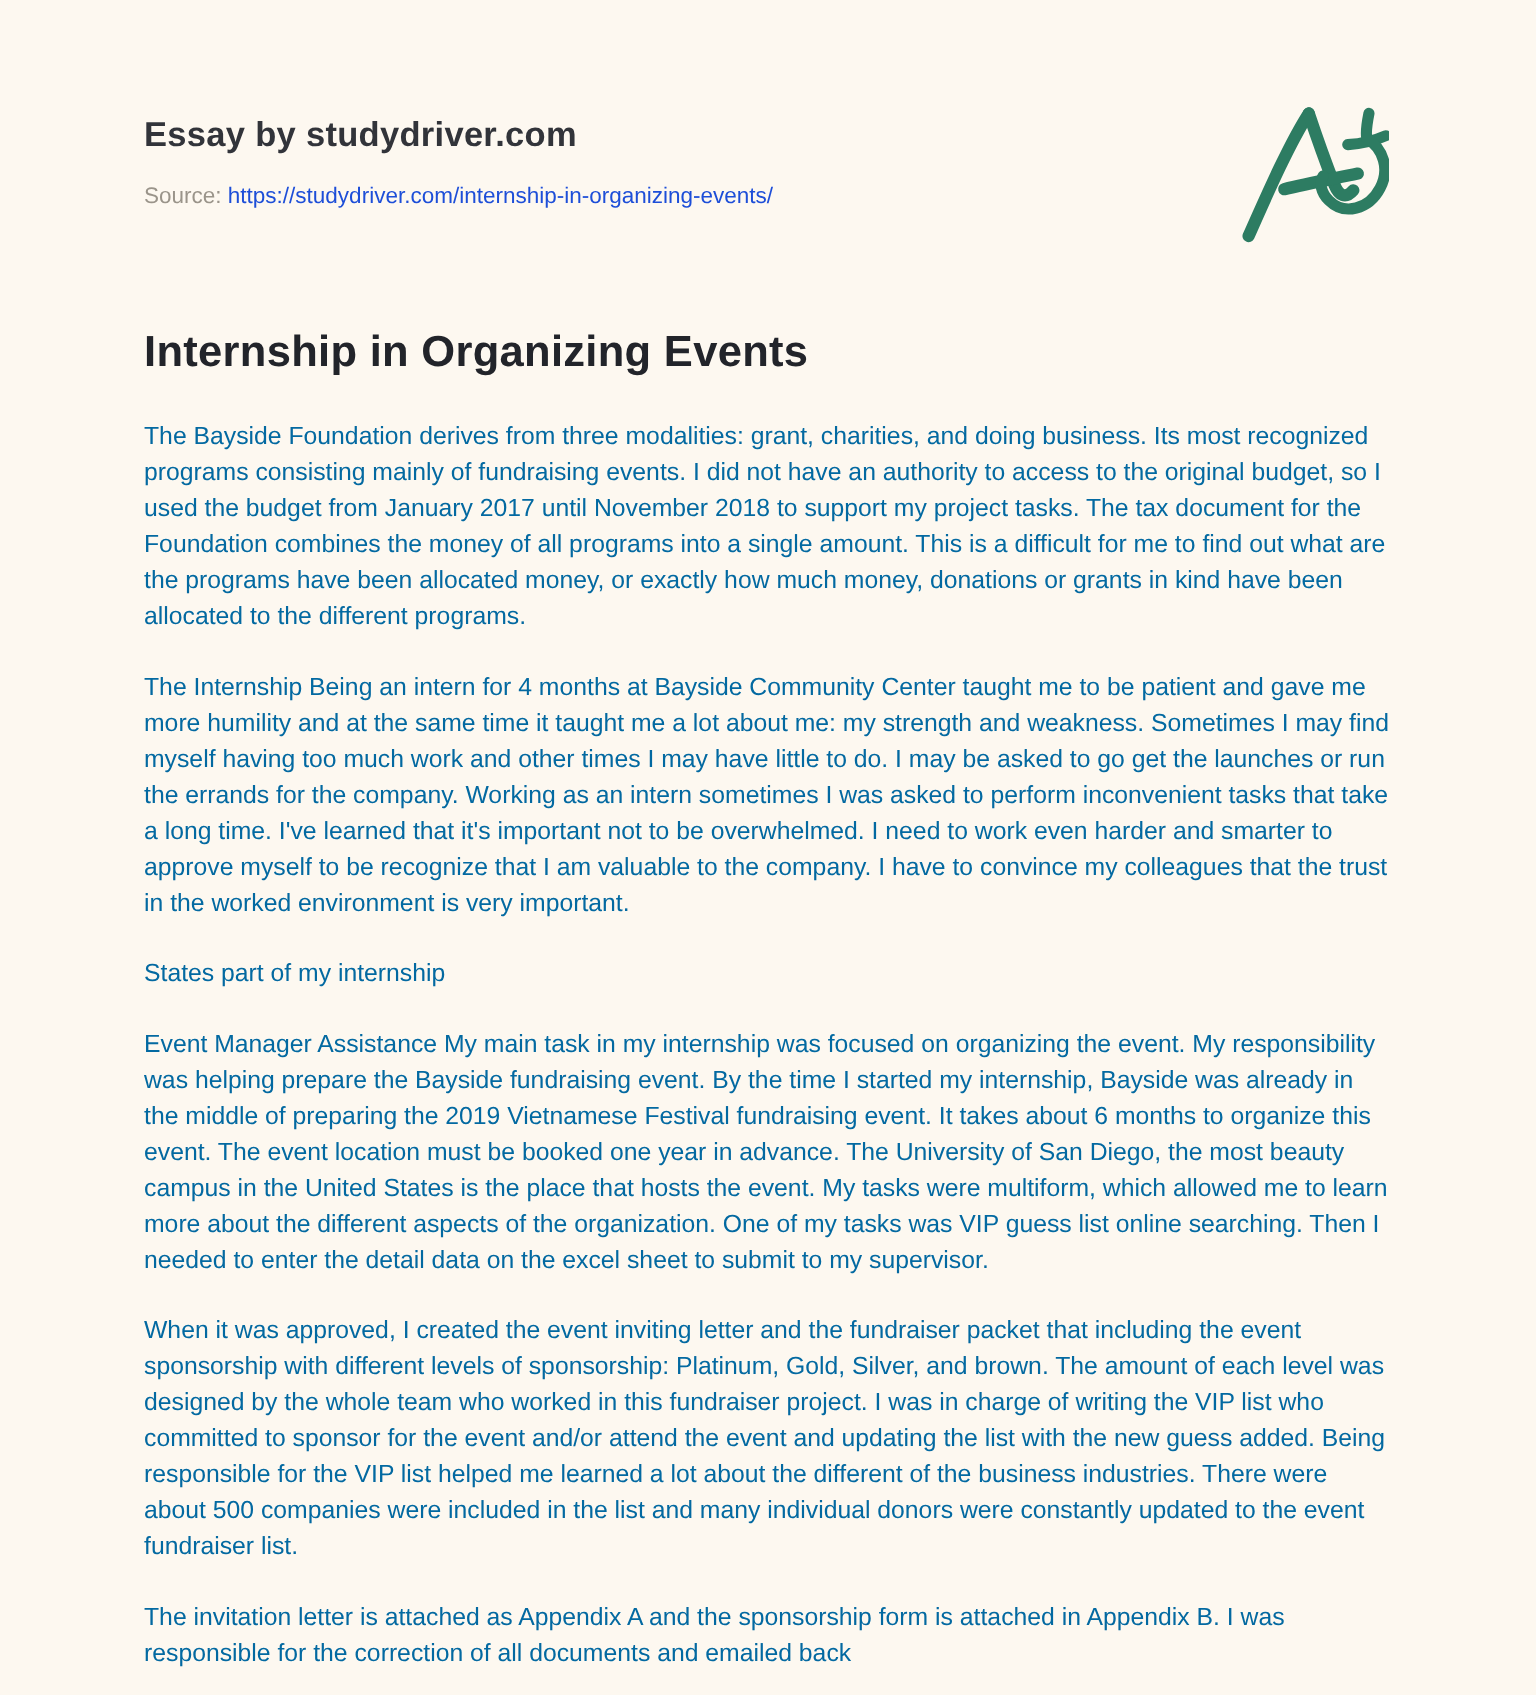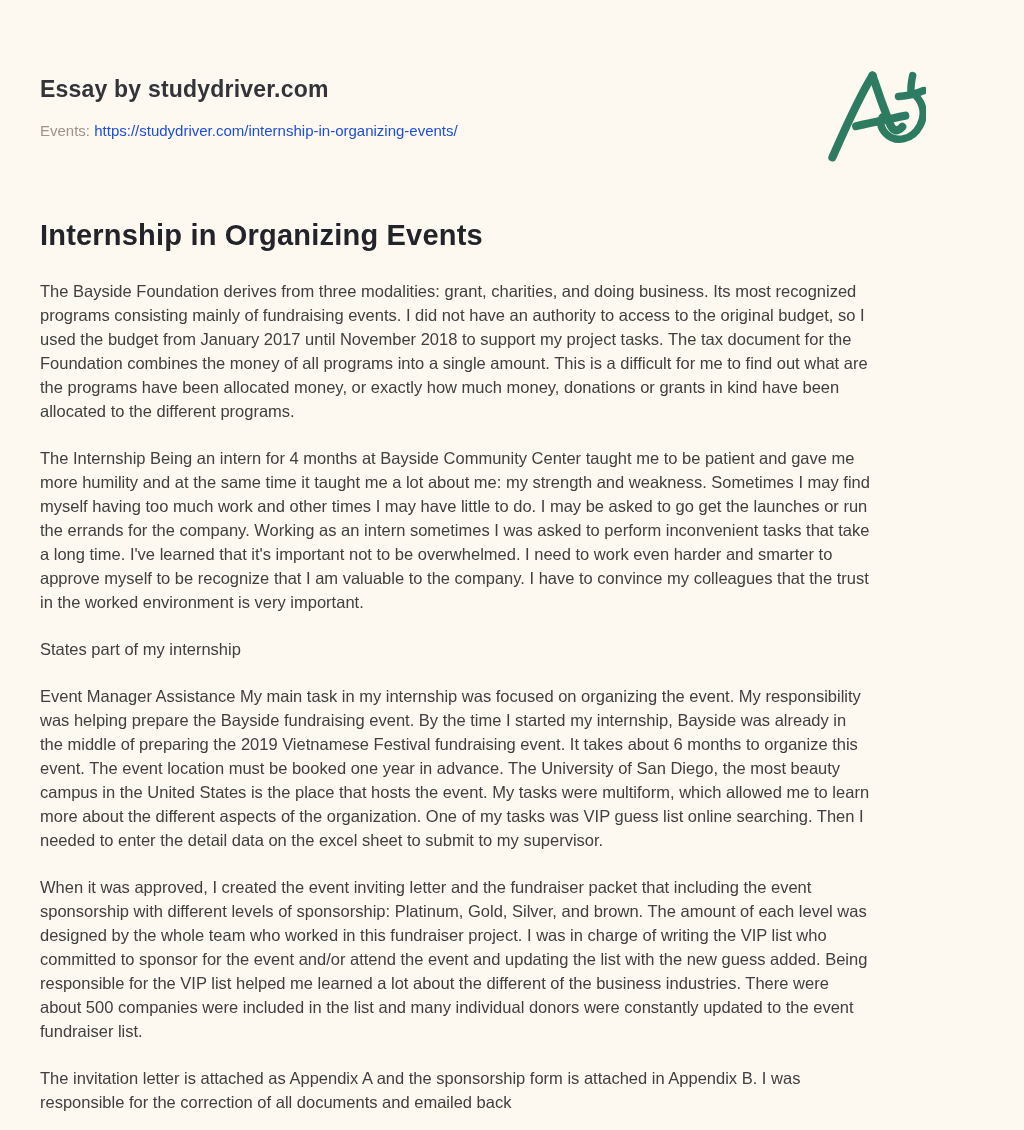--- a/index.html
+++ b/index.html
@@ -7,21 +7,21 @@
     width: 1024px;
     height: 1130px;
     background: #fdf8f0;
     font-family: "Liberation Sans", "DejaVu Sans", sans-serif;
     overflow: hidden;
   }
   .page {
     position: relative;
     width: 1024px;
     height: 1130px;
-    padding: 76px 98px 0 40px;
+    padding: 76px 98px 0 96px;
   }
   .site-title {
     font-size: 23px;
     font-weight: 700;
     color: #32343a;
     letter-spacing: 0.2px;
   }
   .source-line {
     margin-top: 19px;
     font-size: 15px;
@@ -46,33 +46,33 @@
     color: #22242a;
     letter-spacing: 0.2px;
   }
   .article-body {
     margin-top: 27px;
     width: 830px;
   }
   .article-body p {
     font-size: 16.5px;
     line-height: 24px;
-    color: #404040;
+    color: #0369a1;
     margin-bottom: 23px;
   }
 </style>
 </head>
 <body>
 
 <div class="page">
 
   <div class="site-title">Essay by studydriver.com</div>
 
   <div class="source-line">
-    <span>Events:</span>
+    <span>Source:</span>
     <a class="source-link">https://studydriver.com/internship-in-organizing-events/</a>
   </div>
 
   <svg class="logo" viewBox="0 0 140 130" fill="none">
 
     <path d="M14 122 C30 86 50 40 68 12" stroke="#2d7c62" stroke-width="11" stroke-linecap="round"></path>
     <path d="M68 12 C76 36 84 58 91 76 C95 86 101 89 108 81" stroke="#2d7c62" stroke-width="11" stroke-linecap="round" fill="none"></path>
     <path d="M46 80 C66 75 88 71 112 66" stroke="#2d7c62" stroke-width="11" stroke-linecap="round"></path>
 
     <path d="M103 40 C118 39 128 36 137 32" stroke="#2d7c62" stroke-width="10" stroke-linecap="round"></path>

